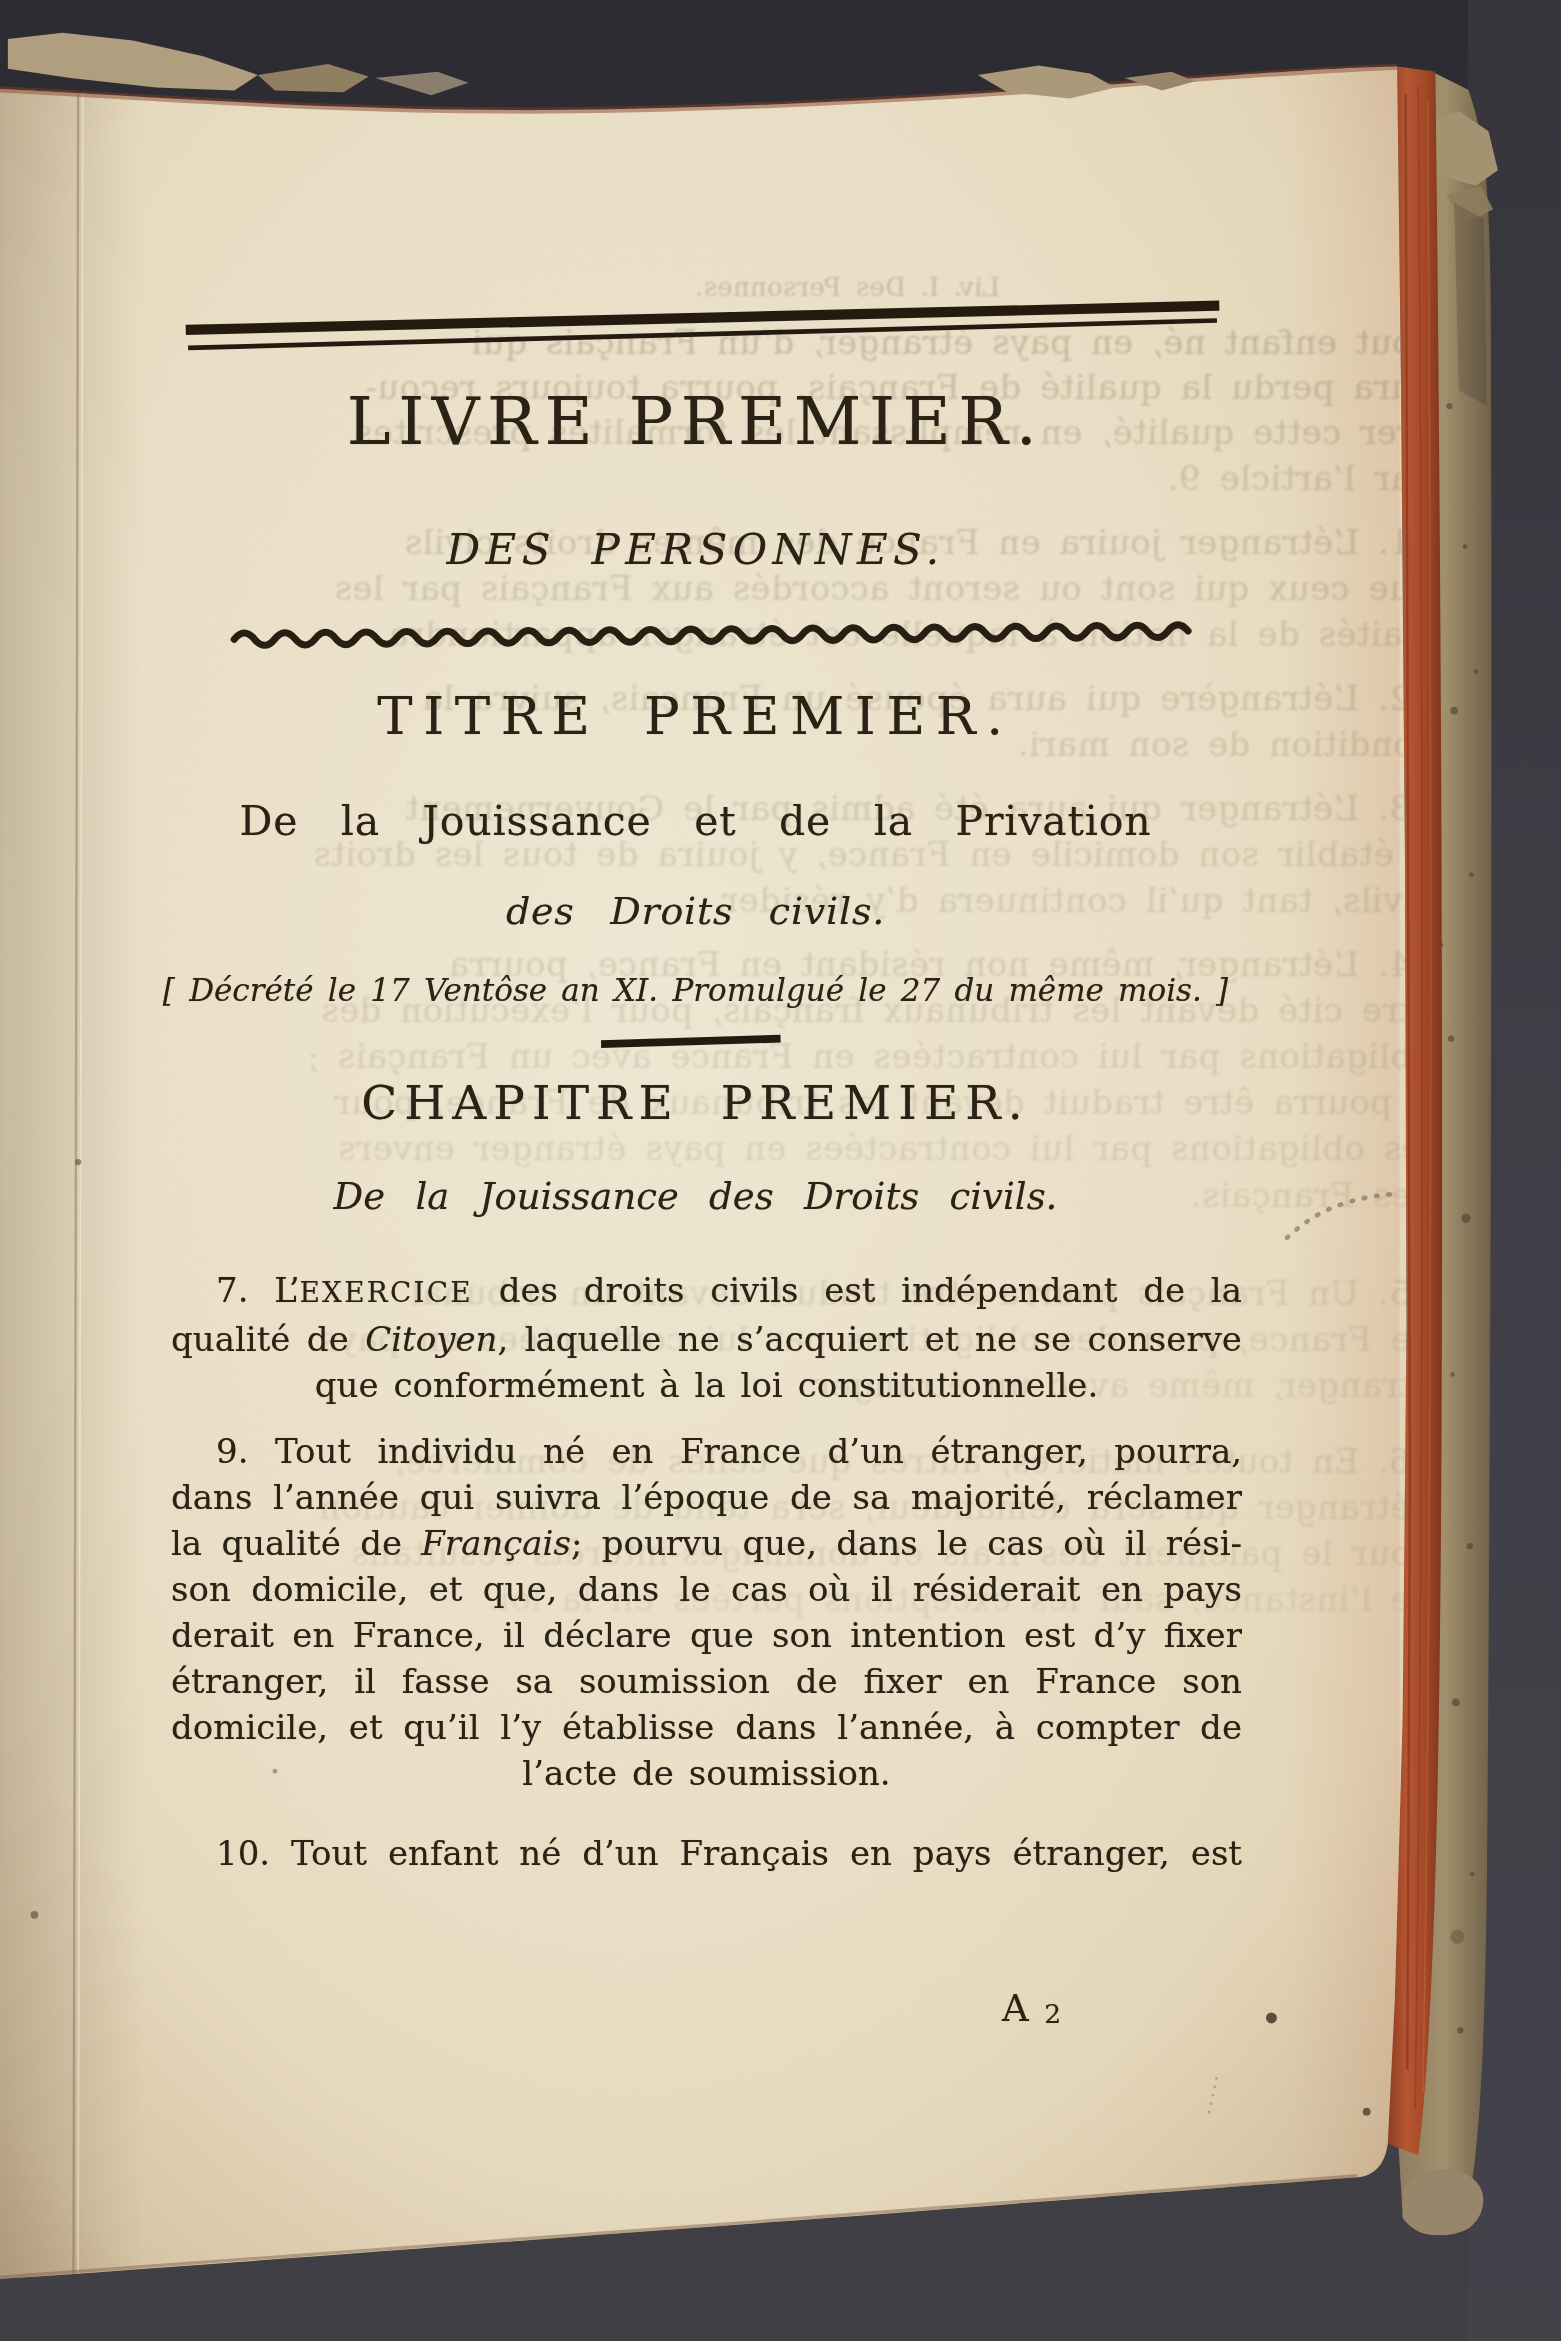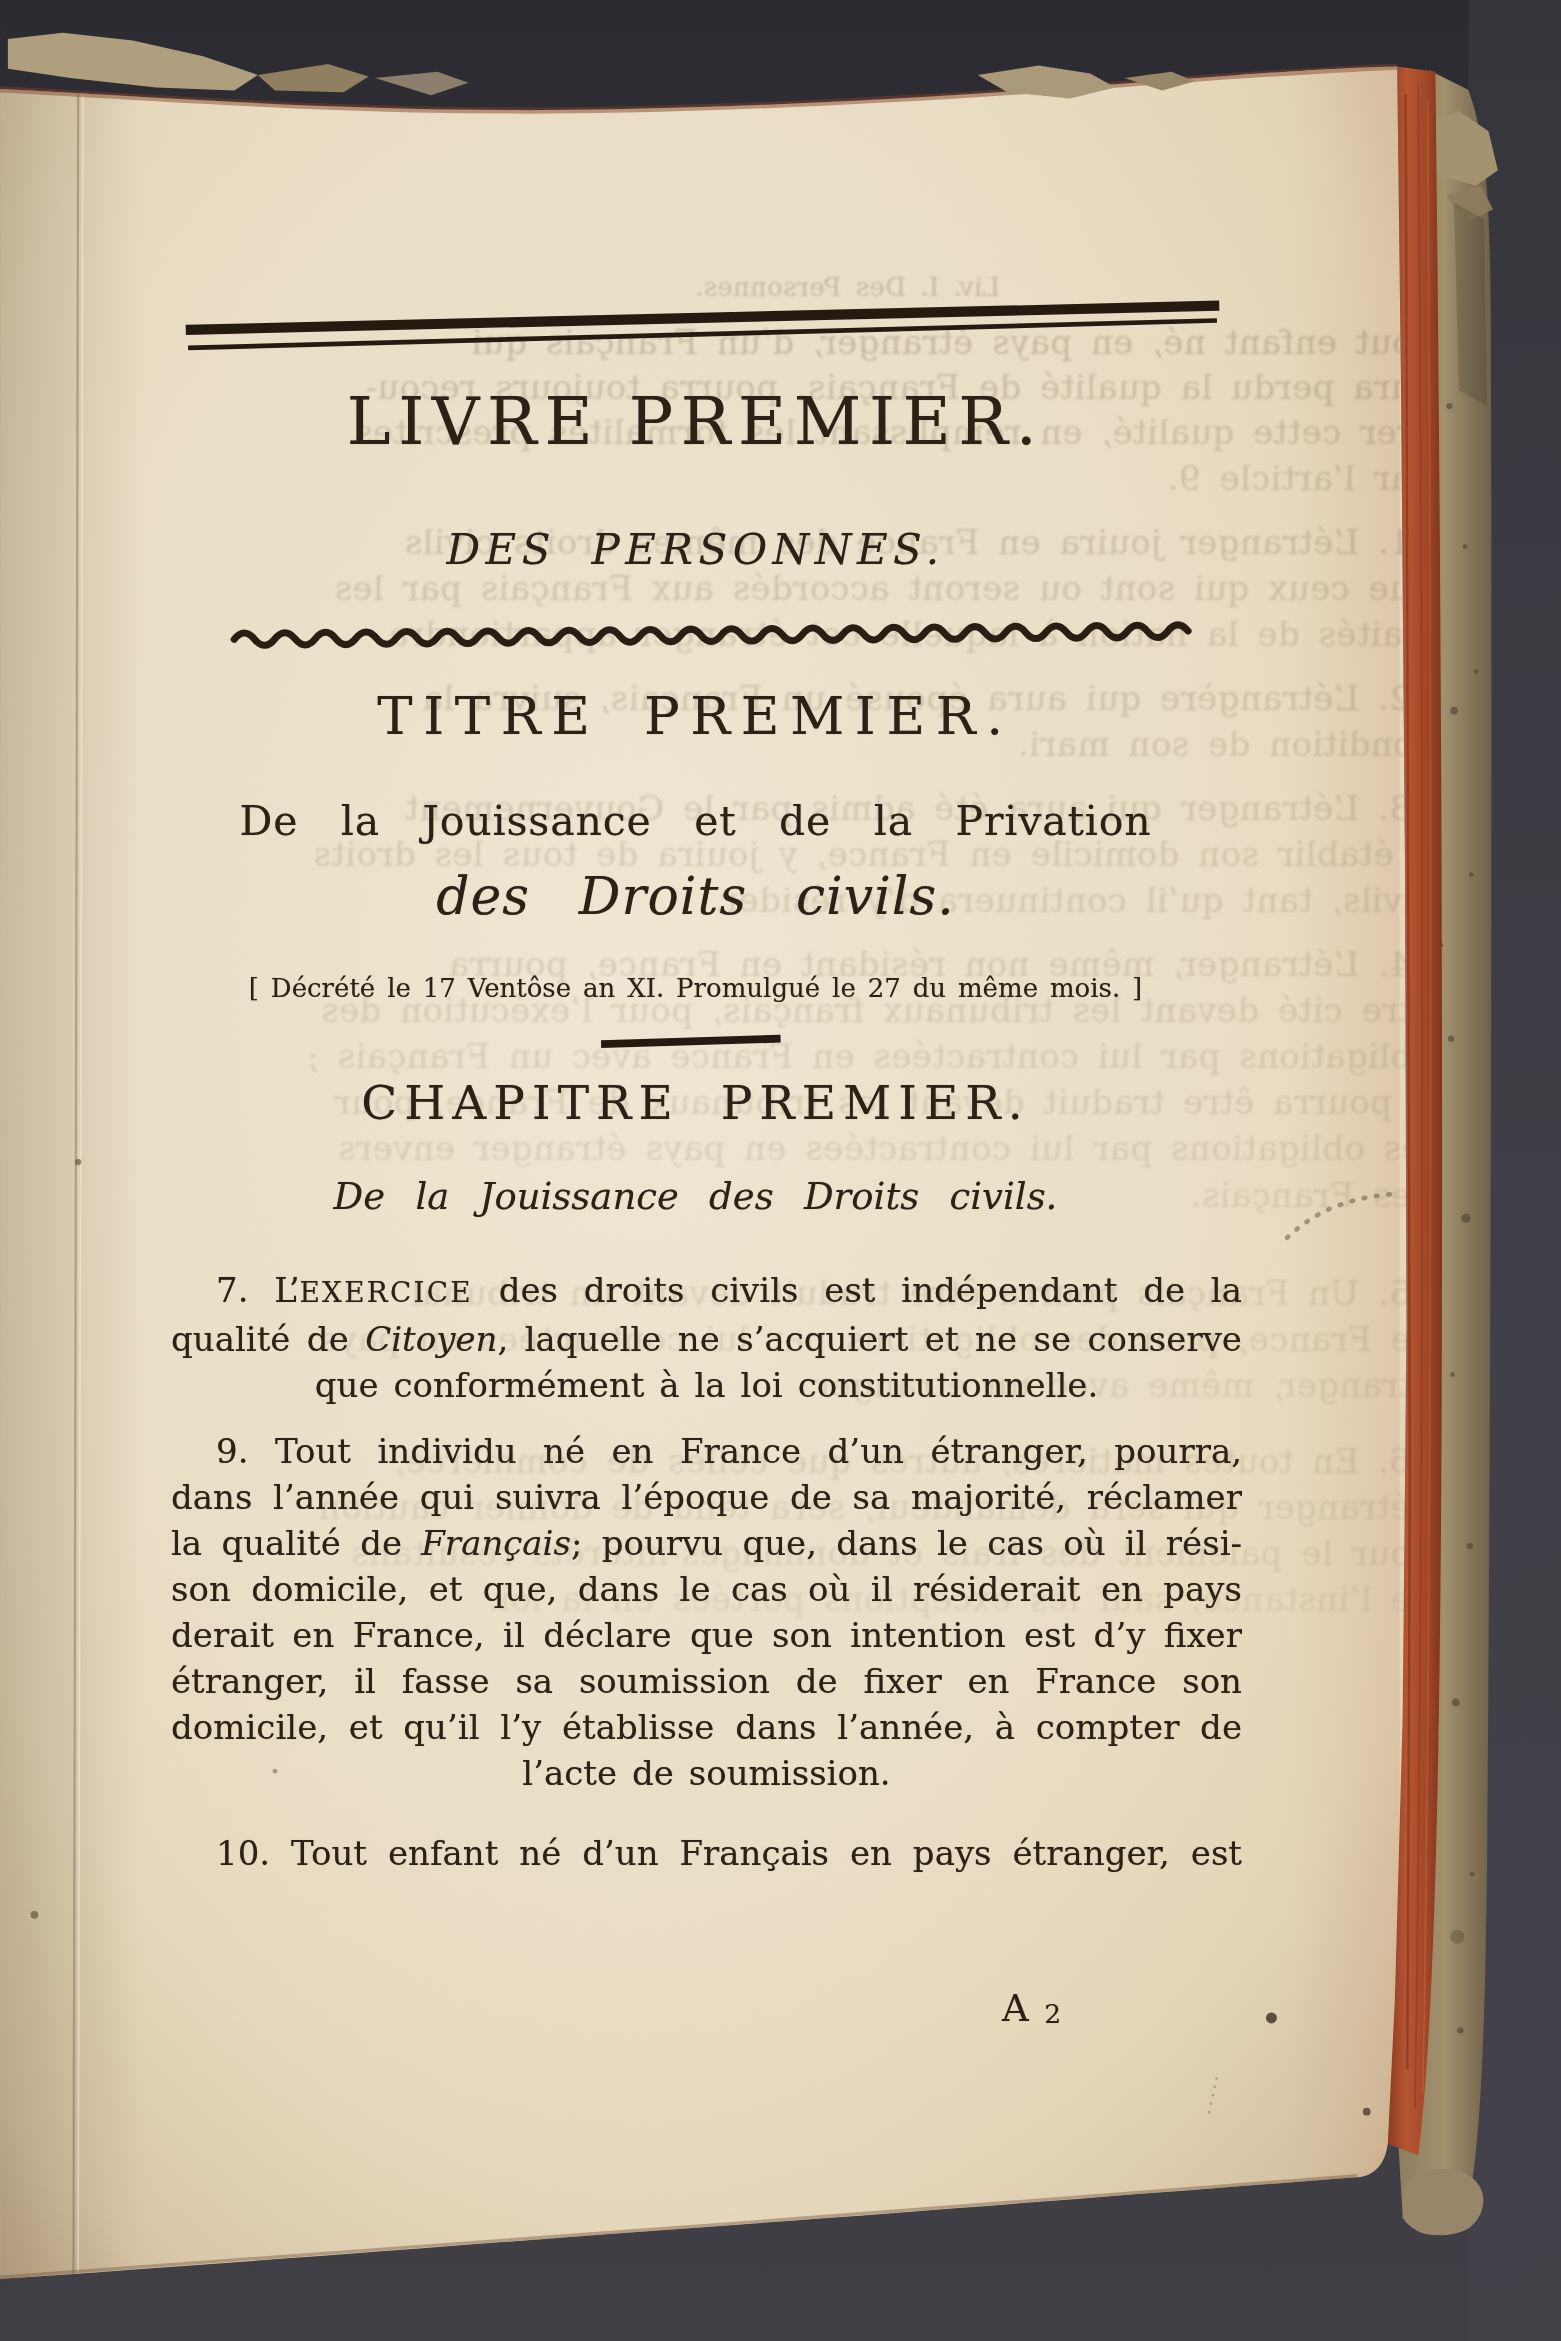--- a/index.html
+++ b/index.html
@@ -17,22 +17,22 @@
 
   
   .textblock{position:absolute;left:160px;top:0;width:1071px;height:2342px;
              color:#2b2115;text-shadow:0 0 0.8px rgba(43,33,21,.45);}
   .rules{position:absolute;left:0;top:0;}
   .h{position:absolute;width:100%;text-align:center;white-space:nowrap;line-height:1;}
   .h-livre{top:389px;font-size:66px;letter-spacing:.115em;}
   .h-desp{top:529px;font-size:42px;font-style:italic;letter-spacing:.13em;word-spacing:.4em;}
   .h-titre{top:689px;font-size:53px;letter-spacing:.2em;word-spacing:.3em;}
   .h-sub1{top:801px;font-size:41px;word-spacing:.7em;letter-spacing:.02em;}
-  .h-sub2{top:870px;font-size:52px;font-style:italic;word-spacing:.6em;letter-spacing:.02em;}
-  .h-decree{top:975px;font-size:26px;word-spacing:.14em;}
+  .h-sub2{top:892px;font-size:38px;font-style:italic;word-spacing:.6em;letter-spacing:.02em;}
+  .h-decree{top:975px;font-size:31px;word-spacing:.14em;font-style:italic;}
   .h-chap{top:1079px;font-size:47px;letter-spacing:.15em;word-spacing:.4em;}
   .h-chapsub{top:1178px;font-size:37px;font-style:italic;word-spacing:.5em;}
 
   .articles{position:absolute;top:1267px;left:0;width:1071px;
             font-size:34px;line-height:46px;word-spacing:.12em;margin-left:11px;}
   .line{min-height:46px;text-align:center;}
   .line.just{text-align:justify;text-align-last:justify;}
   .line.indent{text-indent:45px;}
   .caps{font-size:.82em;letter-spacing:.08em;}
   .it{font-style:italic;}

